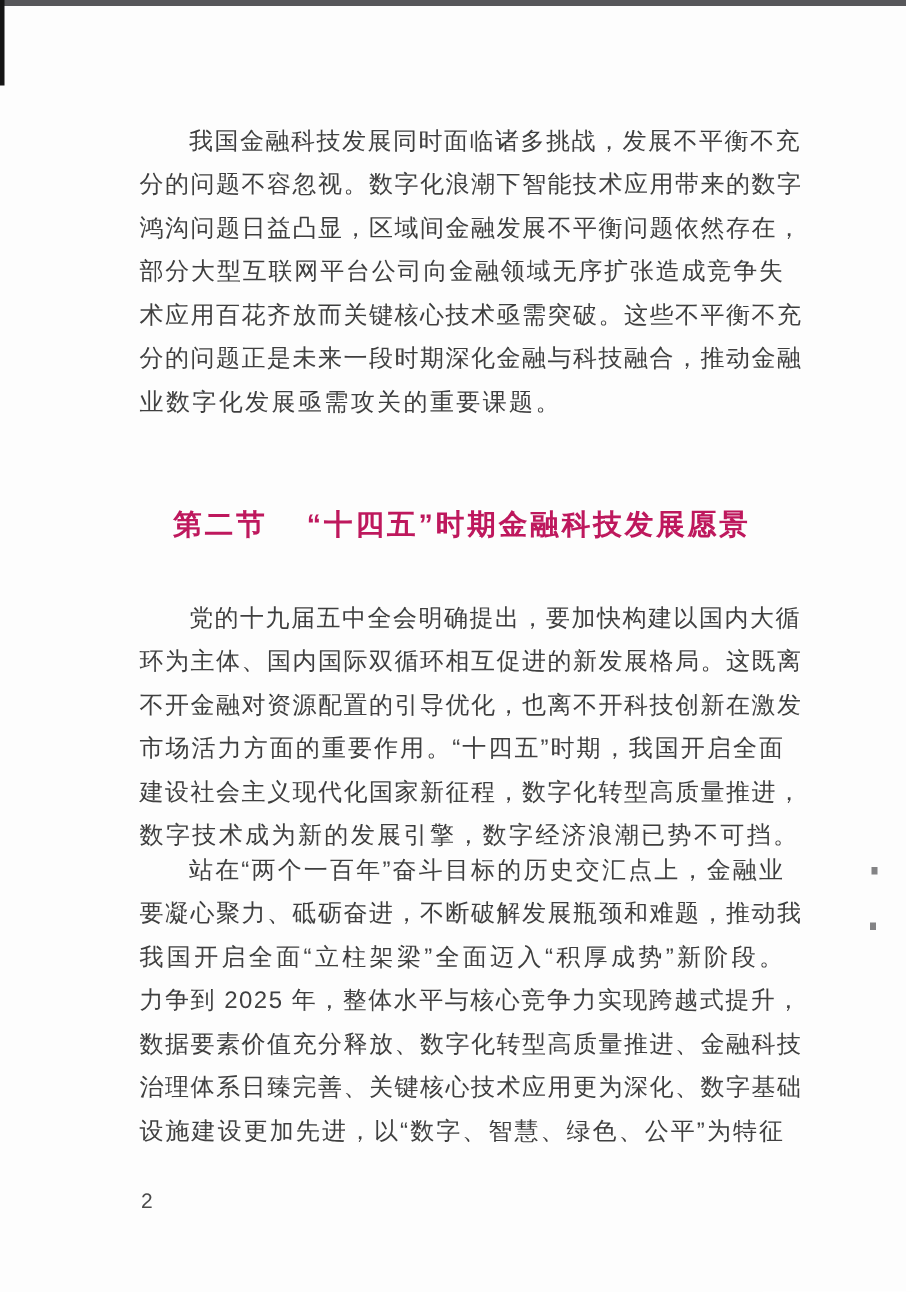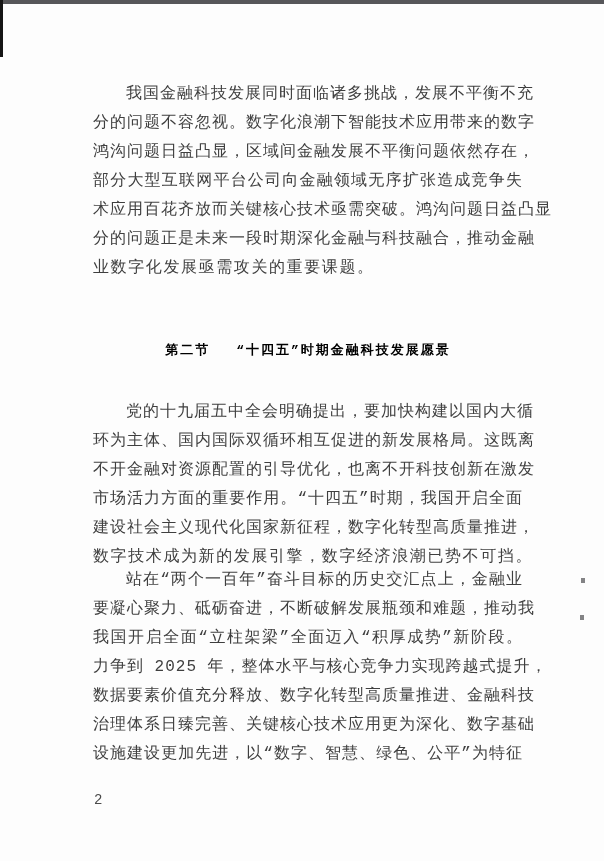--- a/index.html
+++ b/index.html
@@ -2,21 +2,21 @@
 <html><head>
 <meta charset="utf-8">
 <style>
   html, body { margin: 0; padding: 0; }
   .page {
     position: relative;
     width: 604px;
     height: 861px;
     background: #fdfdfd;
     overflow: hidden;
-    font-family: Liberation Mono, monospace;
+    font-family: Liberation Sans, sans-serif;
   }
   .top-bar {
     position: absolute;
     top: 0; left: 0;
     width: 608px; height: 4px;
     background: #57575a;
   }
   .left-notch {
     position: absolute;
     top: 0; left: 0;
@@ -43,23 +43,23 @@
   }
   .line.indent { padding-left: 33px; }
   .line.last {
     text-align-last: left;
     letter-spacing: 1.6px;
   }
   .heading {
     top: 336px;
     text-align: center;
     font-weight: bold;
-    font-size: 13px;
+    font-size: 19px;
     line-height: 29px;
-    color: #000000;
+    color: #be185d;
     letter-spacing: 2px;
   }
   .heading .sec-title { margin-left: 26px; }
   .page-number {
     position: absolute;
     left: 94px;
     top: 792px;
     font-size: 14px;
     color: #4a4a4a;
     letter-spacing: 0.5px;
@@ -79,21 +79,21 @@
 <div class="page">
 
   <div class="top-bar"></div>
   <div class="left-notch"></div>
 
   <div class="text-col para p1">
     <div class="line indent">我国金融科技发展同时面临诸多挑战，发展不平衡不充</div>
     <div class="line">分的问题不容忽视。数字化浪潮下智能技术应用带来的数字</div>
     <div class="line">鸿沟问题日益凸显，区域间金融发展不平衡问题依然存在，</div>
     <div class="line">部分大型互联网平台公司向金融领域无序扩张造成竞争失</div>
-    <div class="line">术应用百花齐放而关键核心技术亟需突破。鸿沟问题日益凸显</div>
+    <div class="line">术应用百花齐放而关键核心技术亟需突破。这些不平衡不充</div>
     <div class="line">分的问题正是未来一段时期深化金融与科技融合，推动金融</div>
     <div class="line last">业数字化发展亟需攻关的重要课题。</div>
   </div>
 
   <div class="text-col heading">
     <span class="sec-label">第二节</span><span class="sec-title">“十四五”时期金融科技发展愿景</span>
   </div>
 
   <div class="text-col para p2">
     <div class="line indent">党的十九届五中全会明确提出，要加快构建以国内大循</div>

